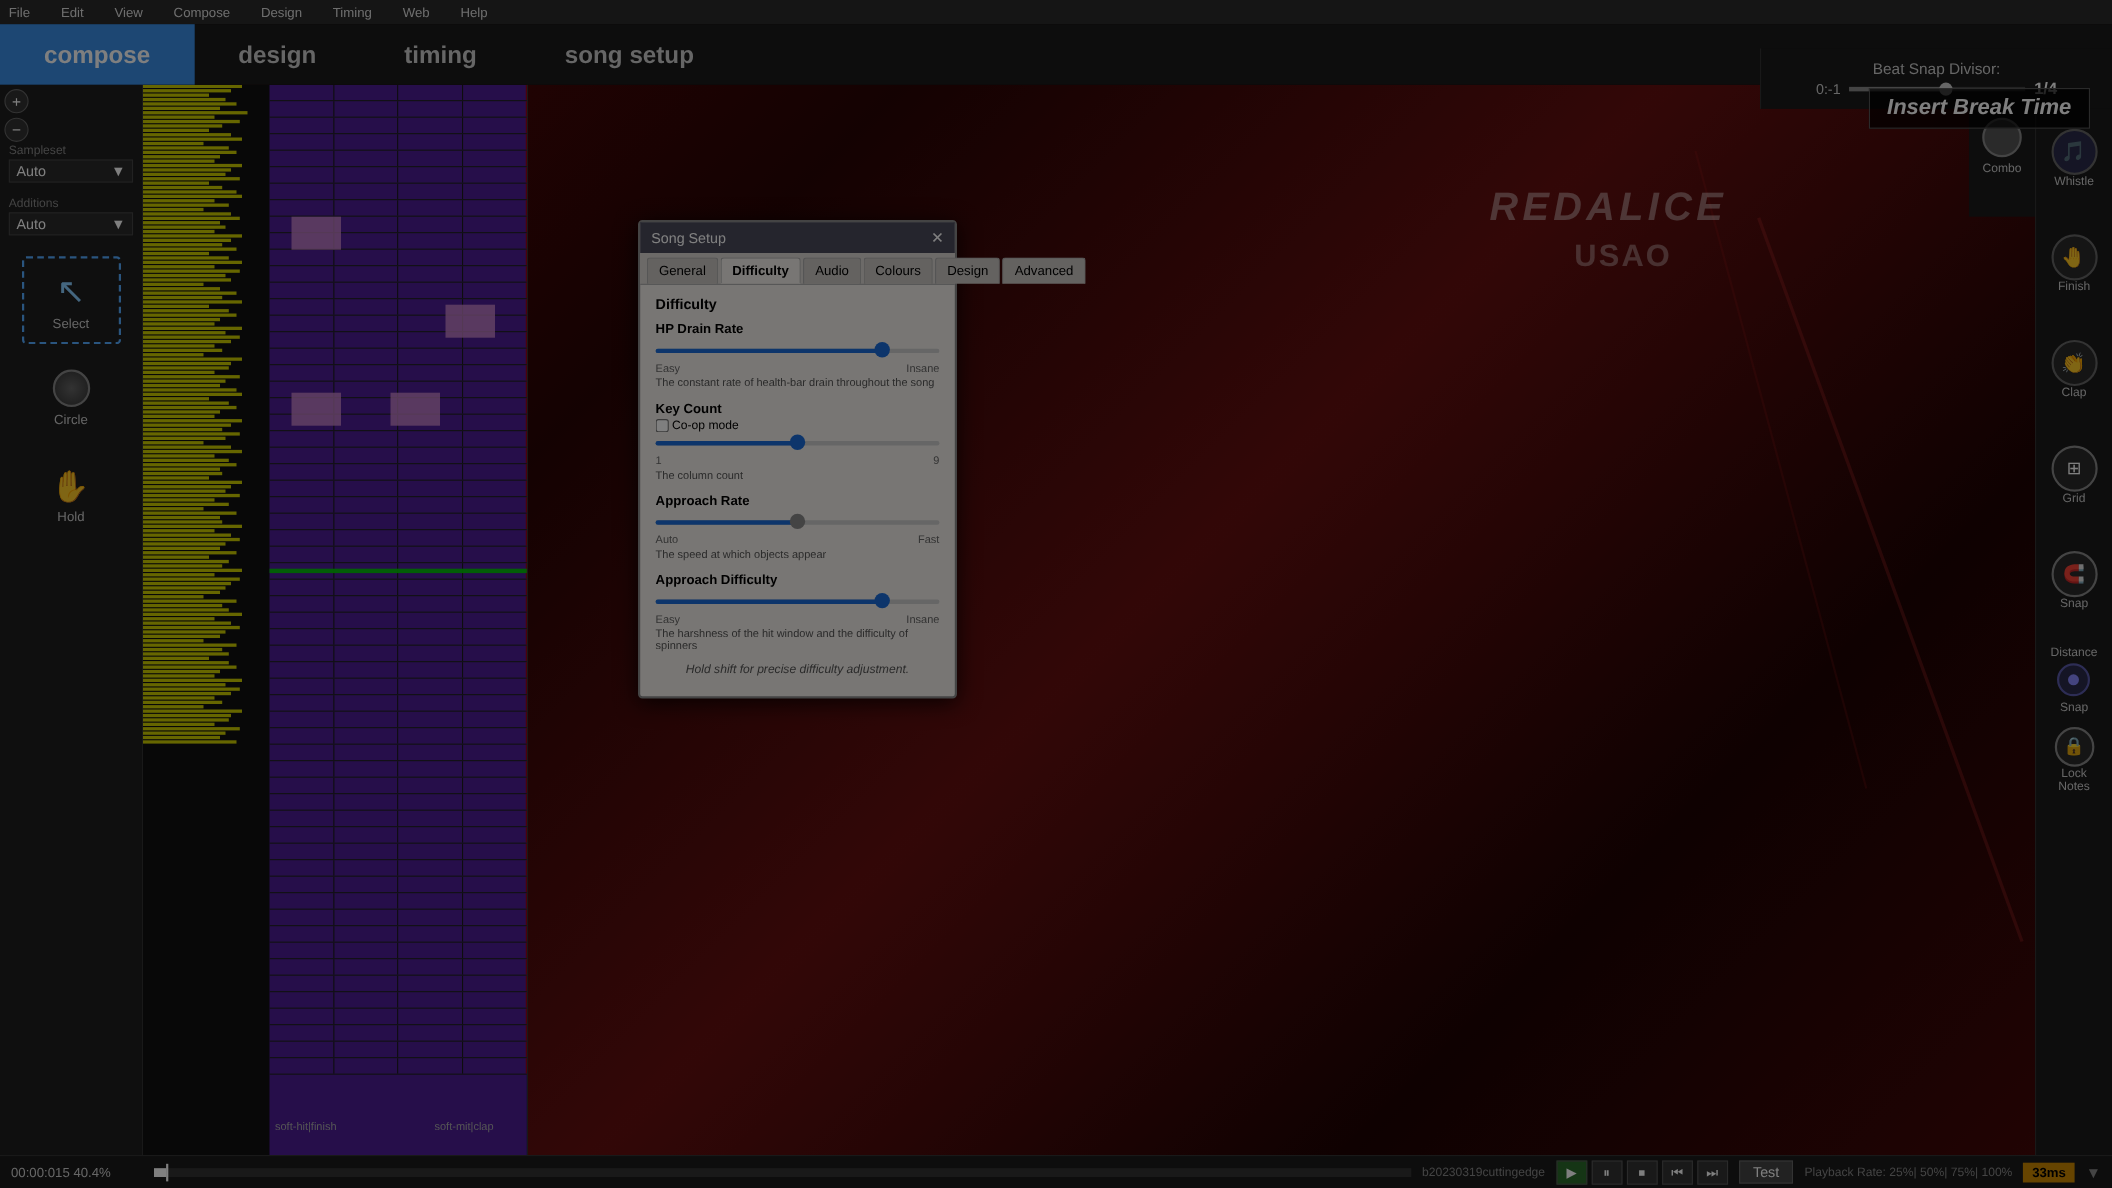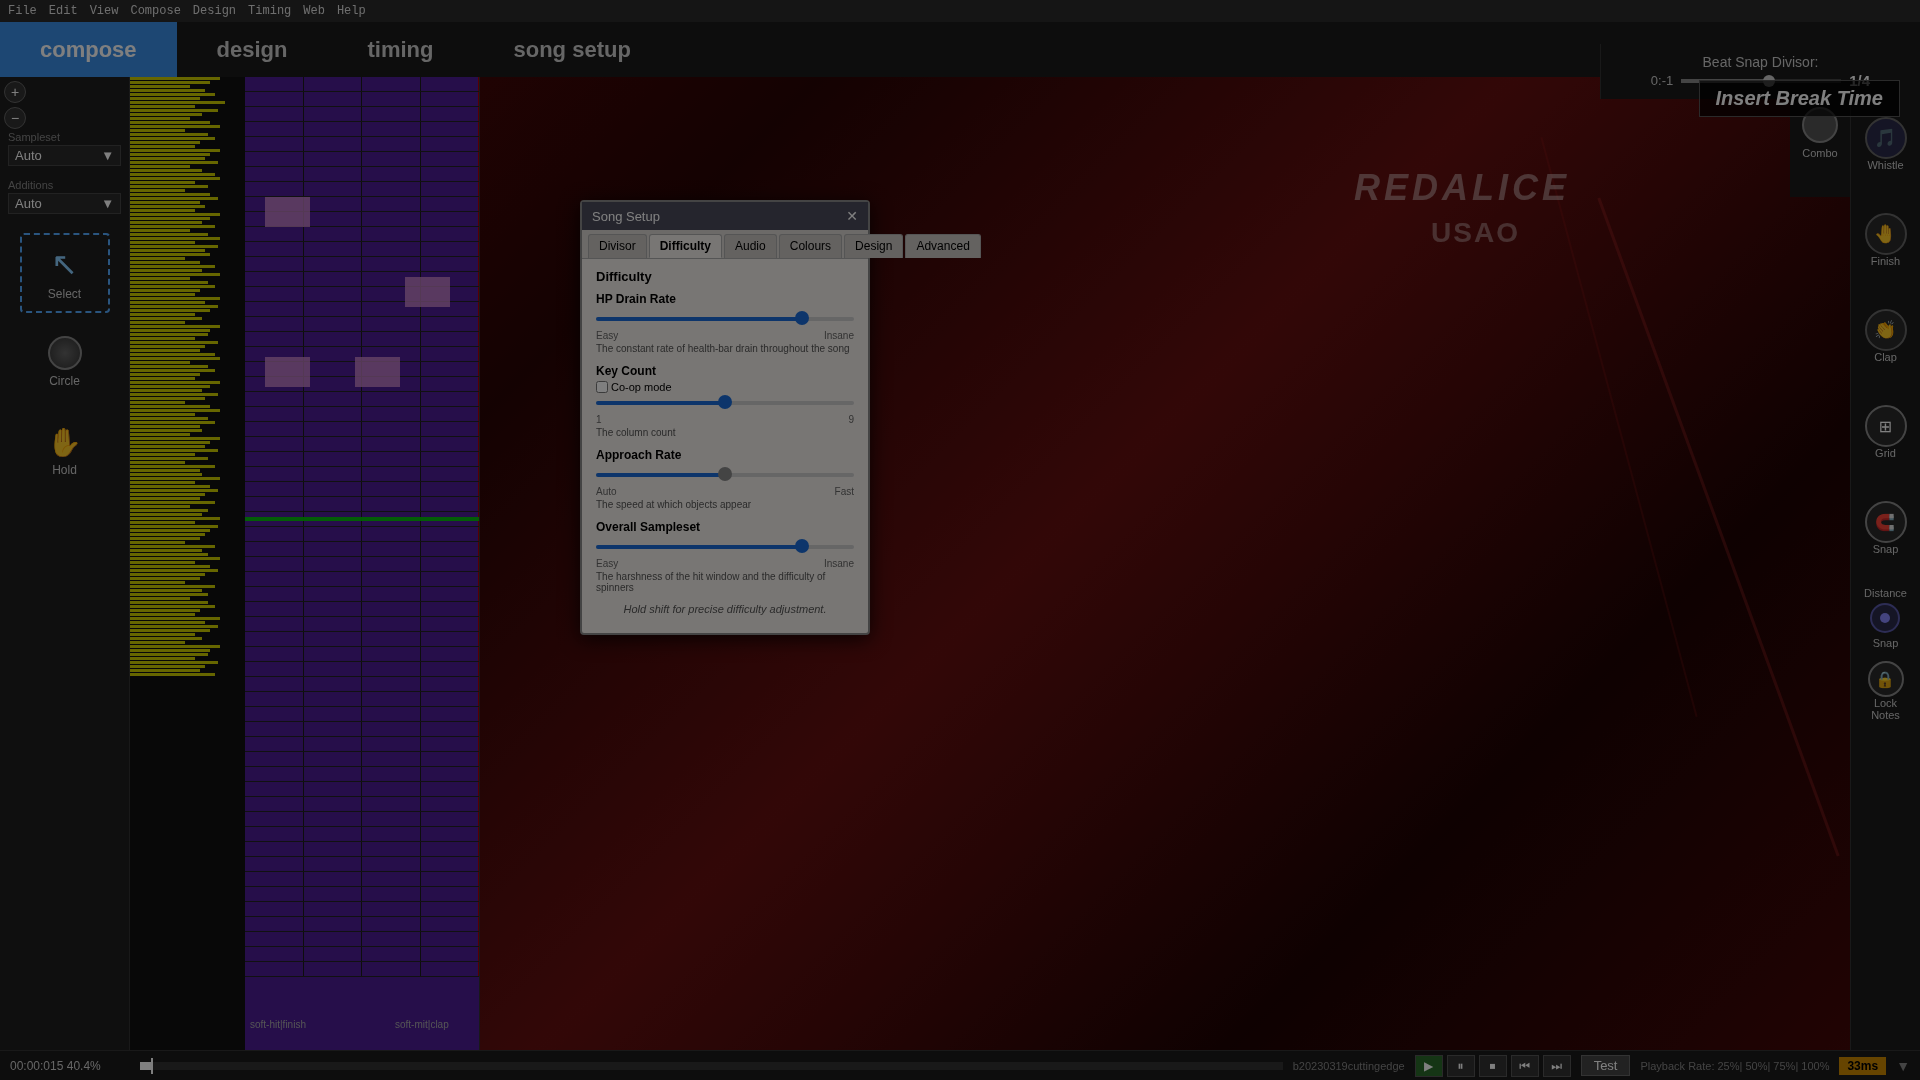--- a/index.html
+++ b/index.html
@@ -15,24 +15,23 @@
 
     
     #menu-bar {
       position: absolute;
       top: 0; left: 0; right: 0;
       height: 22px;
       background: #2a2a2a;
       display: flex;
       align-items: center;
       padding: 0 8px;
-      gap: 12px;
+      gap: 28px;
       font-size: 12px;
       z-index: 100;
-      font-family: Liberation Mono, monospace;
     }
     #menu-bar span {
       cursor: pointer;
       color: #ddd;
     }
 
     
     #nav-tabs {
       position: absolute;
       top: 22px; left: 0; right: 0;
@@ -1329,21 +1328,21 @@
 
 <div id="dialog-overlay">
 </div>
 <div id="dialog">
   <div id="dialog-titlebar">
     <span>Song Setup</span>
     <span id="dialog-close">✕</span>
   </div>
 
   <div id="dialog-tabs">
-    <div class="dialog-tab">Divisor</div>
+    <div class="dialog-tab">General</div>
     <div class="dialog-tab active">Difficulty</div>
     <div class="dialog-tab">Audio</div>
     <div class="dialog-tab">Colours</div>
     <div class="dialog-tab">Design</div>
     <div class="dialog-tab">Advanced</div>
   </div>
 
   <div id="dialog-body">
     <div id="difficulty-title">Difficulty</div>
 
@@ -1392,21 +1391,21 @@
         </div>
       </div>
       <div class="setting-labels">
         <span>Auto</span>
         <span>Fast</span>
       </div>
       <div class="setting-desc">The speed at which objects appear</div>
     </div>
 
     <div class="setting-row">
-      <div class="setting-name">Overall Sampleset</div>
+      <div class="setting-name">Approach Difficulty</div>
       <div class="setting-slider-container">
         <div class="setting-slider-track">
           <div class="setting-slider-fill" style="width:80%;"></div>
           <div class="setting-slider-thumb" style="left:calc(80% - 7px);"></div>
         </div>
       </div>
       <div class="setting-labels">
         <span>Easy</span>
         <span>Insane</span>
       </div>

